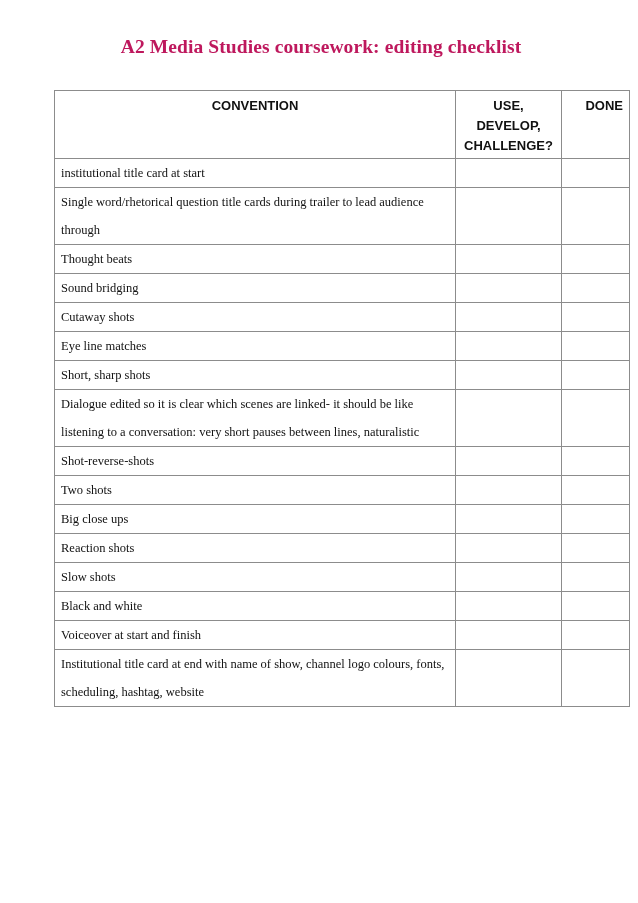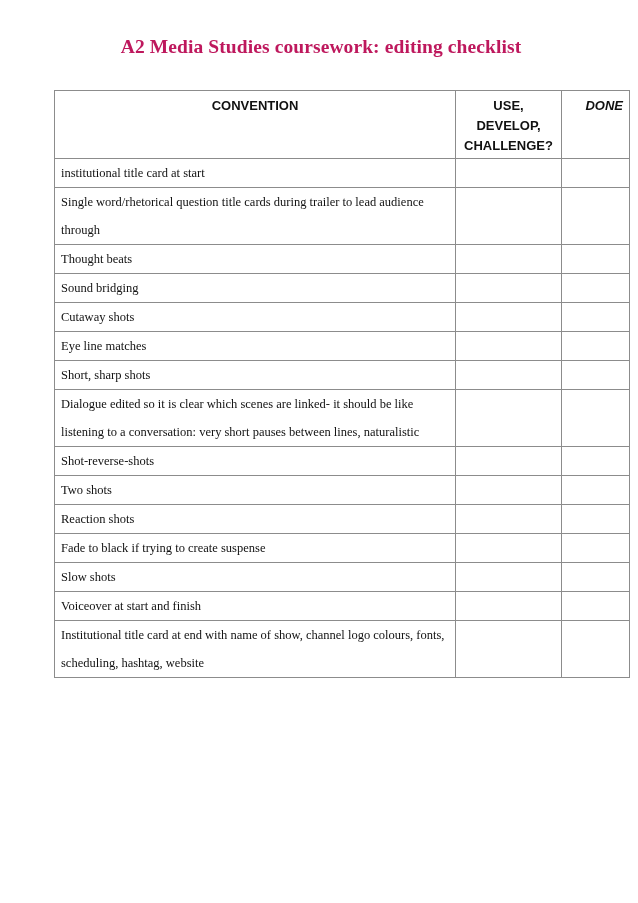--- a/index.html
+++ b/index.html
@@ -50,21 +50,21 @@
     table.checklist th {
       font-weight: bold;
       font-size: 13px;
       line-height: 20px;
       padding-top: 5px;
       padding-bottom: 2px;
       height: 59px;
     }
     th.h-convention { text-align: center; }
     th.h-use { }
-    th.h-done { text-align: right; padding-right: 8px; font-style: italic; }
+    th.h-done { text-align: right; padding-right: 8px; }
     td.conv {
       padding-left: 6px;
       padding-right: 6px;
       white-space: normal;
       font-family: Liberation Serif, serif;
     }
     td.blank { }
   </style>
 </head>
 <body>
@@ -129,31 +129,36 @@
         <td class="conv">Shot-reverse-shots</td>
         <td class="blank"></td>
         <td class="blank"></td>
       </tr>
       <tr>
         <td class="conv">Two shots</td>
         <td class="blank"></td>
         <td class="blank"></td>
       </tr>
       <tr>
+        <td class="conv">Big close ups</td>
+        <td class="blank"></td>
+        <td class="blank"></td>
+      </tr>
+      <tr>
         <td class="conv">Reaction shots</td>
         <td class="blank"></td>
         <td class="blank"></td>
       </tr>
       <tr>
-        <td class="conv">Fade to black if trying to create suspense</td>
+        <td class="conv">Slow shots</td>
         <td class="blank"></td>
         <td class="blank"></td>
       </tr>
       <tr>
-        <td class="conv">Slow shots</td>
+        <td class="conv">Black and white</td>
         <td class="blank"></td>
         <td class="blank"></td>
       </tr>
       <tr>
         <td class="conv">Voiceover at start and finish</td>
         <td class="blank"></td>
         <td class="blank"></td>
       </tr>
       <tr>
         <td class="conv">Institutional title card at end with name of show, channel logo colours, fonts, scheduling, hashtag, website</td>

